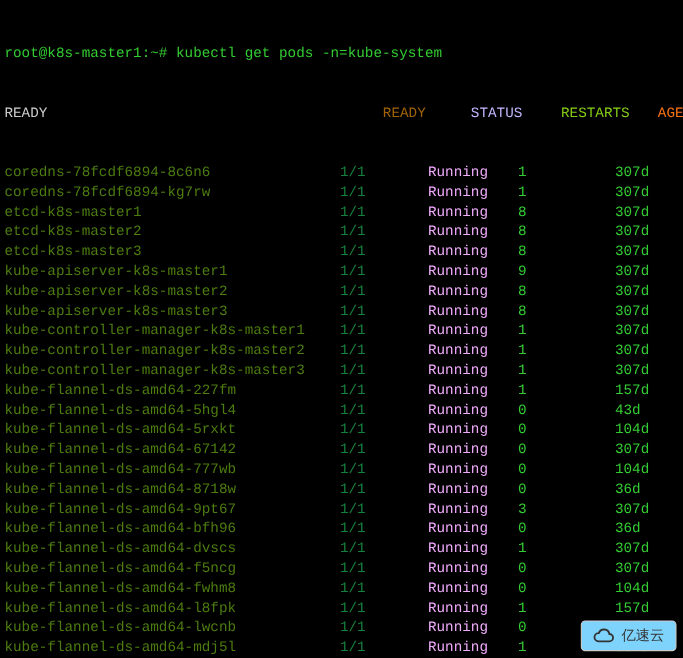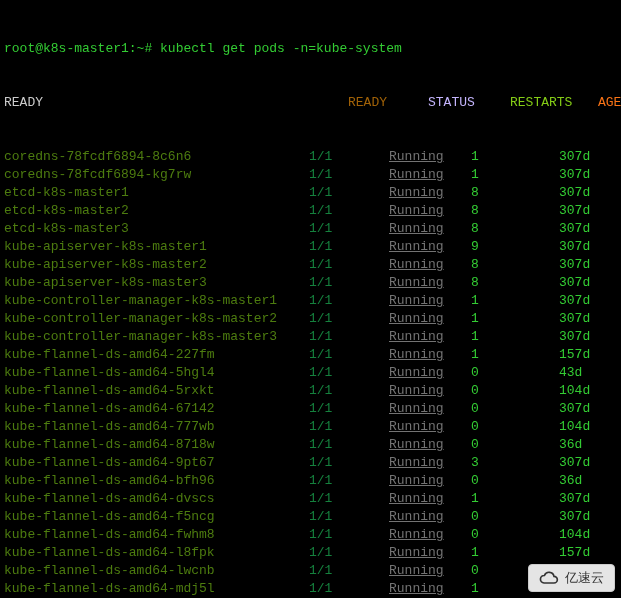--- a/index.html
+++ b/index.html
@@ -17,33 +17,33 @@
       line-height: 18px;
       white-space: pre;
     }
     .prompt-line { margin-bottom: 0; }
     .prompt { color: #33cc33; }
     .cmd { color: #33cc33; }
     .header-row { color: #ccc; }
     .data-row { }
     .pod-name { color: #4d7c0f; display: inline-block; width: 305px; }
     .ready   { color: #15803d; display: inline-block; width: 80px; }
-    .status  { color: #737373; display: inline-block; width: 82px; text-decoration: underline; }
+    .status  { color: #f0abfc; display: inline-block; width: 82px; }
     .restarts{ color: #33cc33; display: inline-block; width: 88px; text-align: left; }
     .age     { color: #33cc33; display: inline-block; text-align: center; }
     .hdr-name    { color: #ccc; display: inline-block; width: 305px; }
     .hdr-ready   { color: #a16207; display: inline-block; width: 80px; margin-left: 39px; }
     .hdr-status  { color: #c4b5fd; display: inline-block; width: 82px; }
     .hdr-restarts{ color: #84cc16; display: inline-block; width: 88px; }
     .hdr-age     { color: #f97316; display: inline-block; }
     .floating-badge {
       position: absolute;
       bottom: 6px;
       right: 6px;
-      background: #e5e5e5;
+      background: #7dd3fc;
       color: #333;
       border: 1px solid #ccc;
       border-radius: 4px;
       padding: 4px 10px;
       font-family: sans-serif;
       font-size: 13px;
       display: flex;
       align-items: center;
       gap: 6px;
       box-shadow: 0 1px 3px rgba(0,0,0,0.2);

